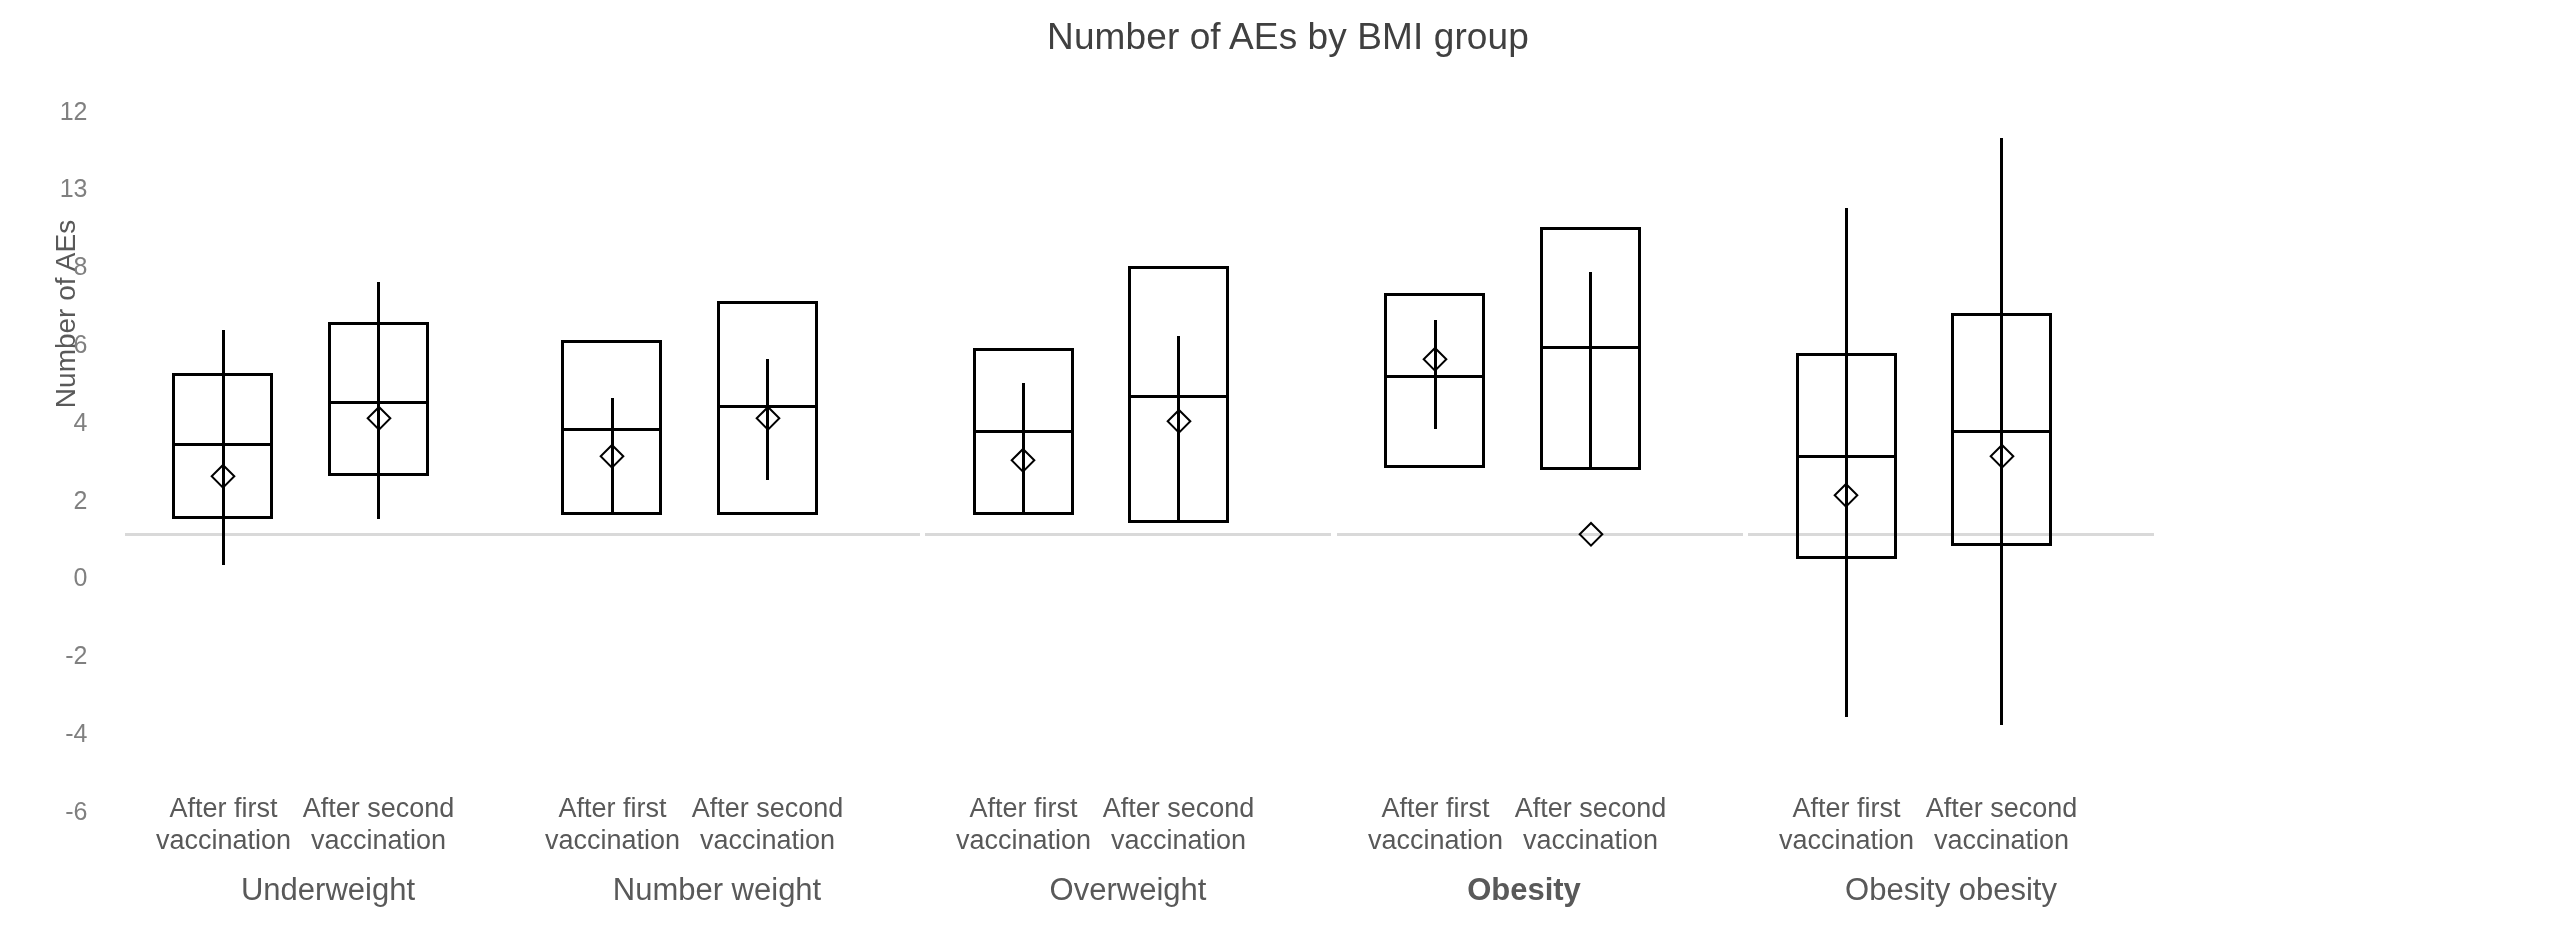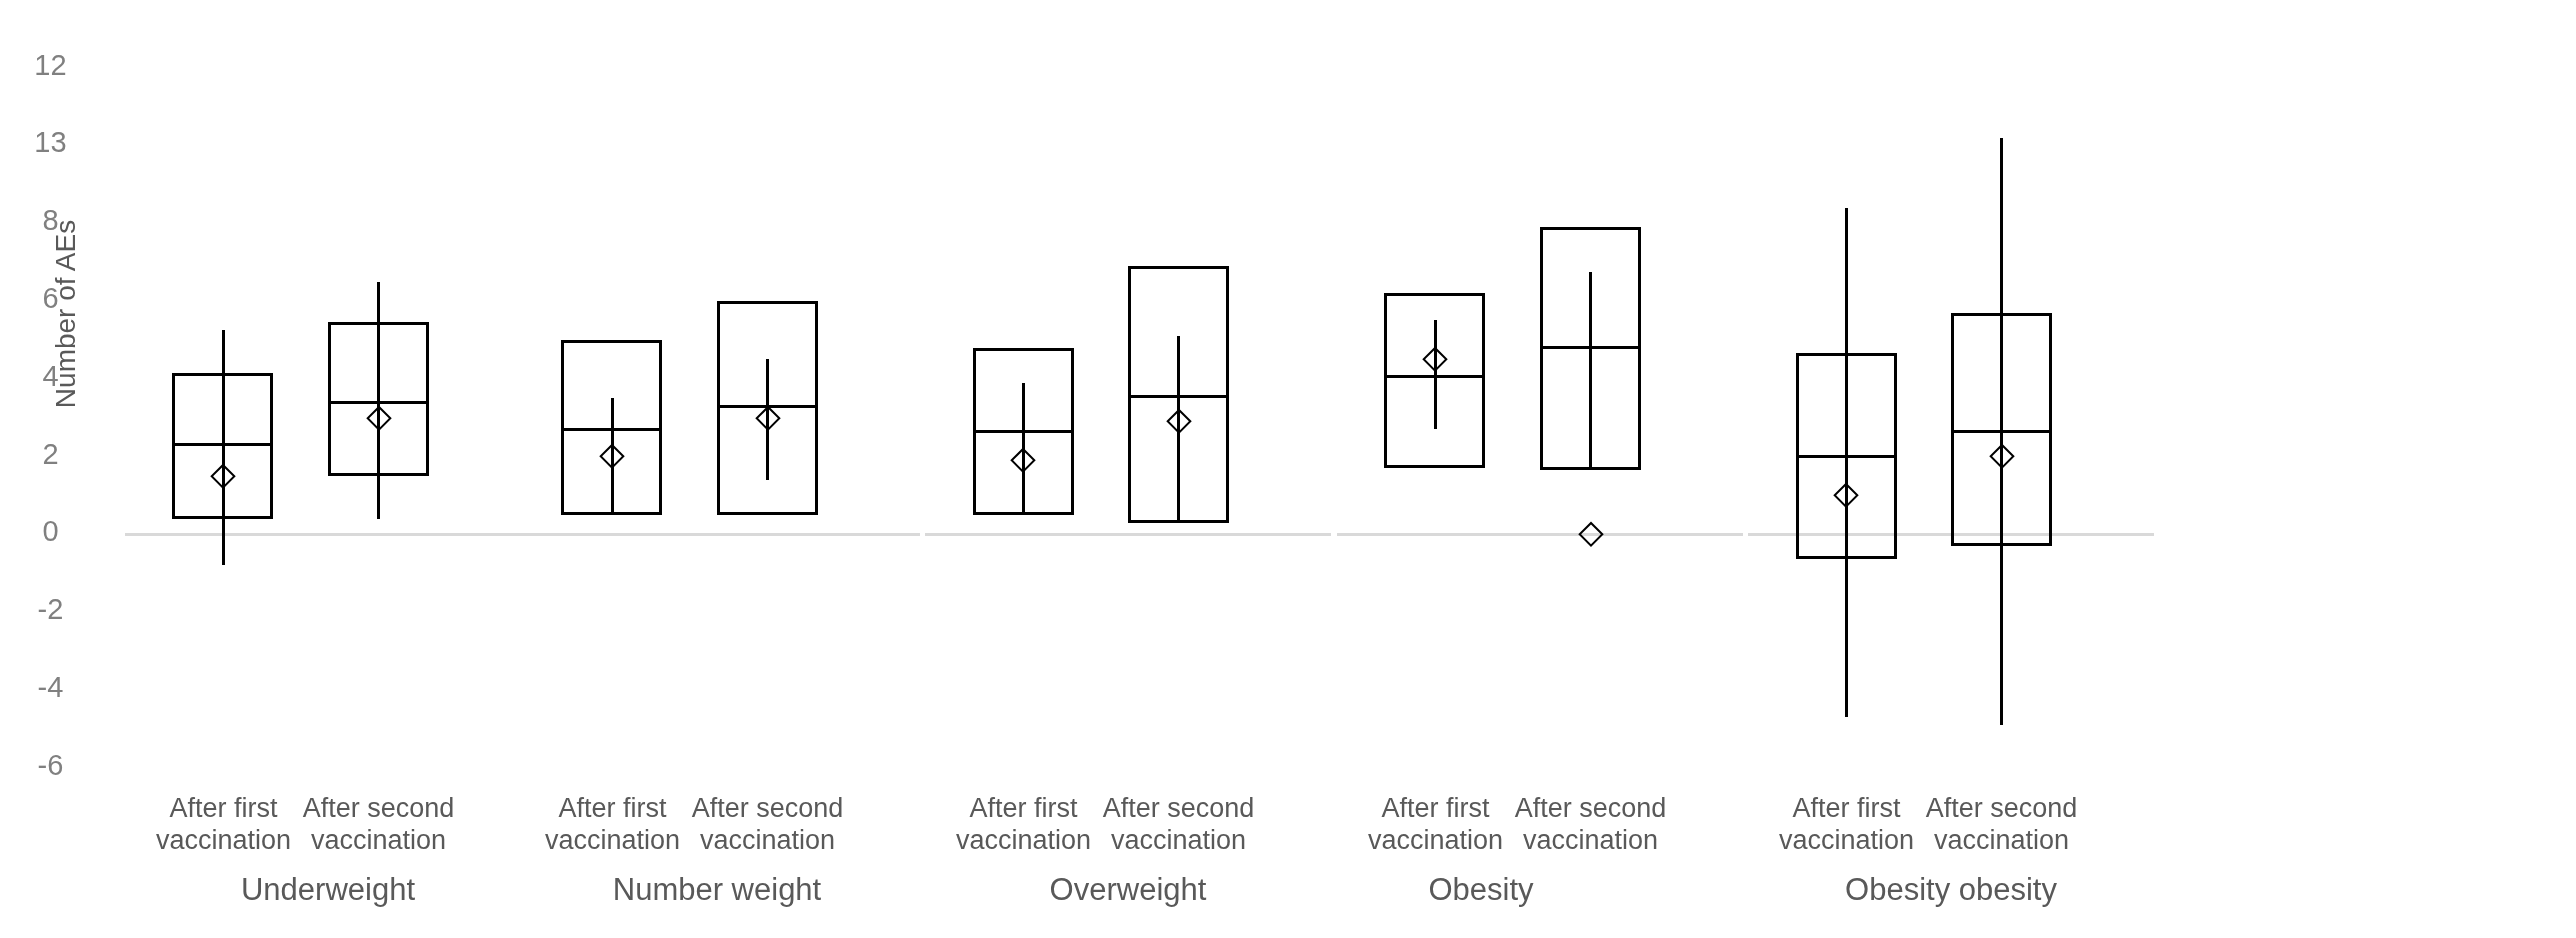--- a/index.html
+++ b/index.html
@@ -31,24 +31,25 @@
     width:230px;
     text-align:center;
     transform:rotate(-90deg);
     transform-origin:center center;
     font-size:28px;
     color:#595959;
   }
   .y-tick-lbl{
     position:absolute;
     width:74px;
-    text-align:center;
-    font-size:29px;
+    text-align:right;
+    font-size:25px;
     color:#808080;
     line-height:1;
+    margin-top:48px;
   }
 
   
   .plot{position:absolute;left:0;top:0;width:2576px;height:939px;}
 
   .zero-seg{
     position:absolute;
     height:2.7px;
     background:#d9d9d9;
   }
@@ -93,20 +94,21 @@
     color:#595959;
     text-align:center;
     white-space:nowrap;
   }
 </style>
 </head>
 <body>
 
 <div id="chart-root">
 
+  <div class="chart-title">Number of AEs by BMI group</div>
 
   <div class="y-axis-title">Number of AEs</div>
 
   <div id="y-ticks">
       <div class="y-tick-lbl" style="left: 13.5px; top: 51px;">12</div>
       <div class="y-tick-lbl" style="left: 13.5px; top: 128px;">13</div>
       <div class="y-tick-lbl" style="left: 13.5px; top: 206px;">8</div>
       <div class="y-tick-lbl" style="left: 13.5px; top: 284px;">6</div>
       <div class="y-tick-lbl" style="left: 13.5px; top: 362px;">4</div>
       <div class="y-tick-lbl" style="left: 13.5px; top: 440px;">2</div>
@@ -169,20 +171,20 @@
       <div class="x-sub" style="left: 277px; top: 793px; width: 203px;">After second vaccination</div>
       <div class="x-group" style="left: 125px; top: 872px; width: 406px;">Underweight</div>
       <div class="x-sub" style="left: 511px; top: 793px; width: 203px;">After first vaccination</div>
       <div class="x-sub" style="left: 666px; top: 793px; width: 203px;">After second vaccination</div>
       <div class="x-group" style="left: 514px; top: 872px; width: 406px;">Number weight</div>
       <div class="x-sub" style="left: 922px; top: 793px; width: 203px;">After first vaccination</div>
       <div class="x-sub" style="left: 1077px; top: 793px; width: 203px;">After second vaccination</div>
       <div class="x-group" style="left: 925px; top: 872px; width: 406px;">Overweight</div>
       <div class="x-sub" style="left: 1334px; top: 793px; width: 203px;">After first vaccination</div>
       <div class="x-sub" style="left: 1489px; top: 793px; width: 203px;">After second vaccination</div>
-      <div class="x-group" style="left: 1278px; top: 872px; width: 406px;">Obesity</div>
+      <div class="x-group" style="left: 1321px; top: 872px; width: 406px; font-weight: bold;">Obesity</div>
       <div class="x-sub" style="left: 1745px; top: 793px; width: 203px;">After first vaccination</div>
       <div class="x-sub" style="left: 1900px; top: 793px; width: 203px;">After second vaccination</div>
       <div class="x-group" style="left: 1748px; top: 872px; width: 406px;">Obesity obesity</div>
     </div>
 
 </div>
 
 
 </body></html>

